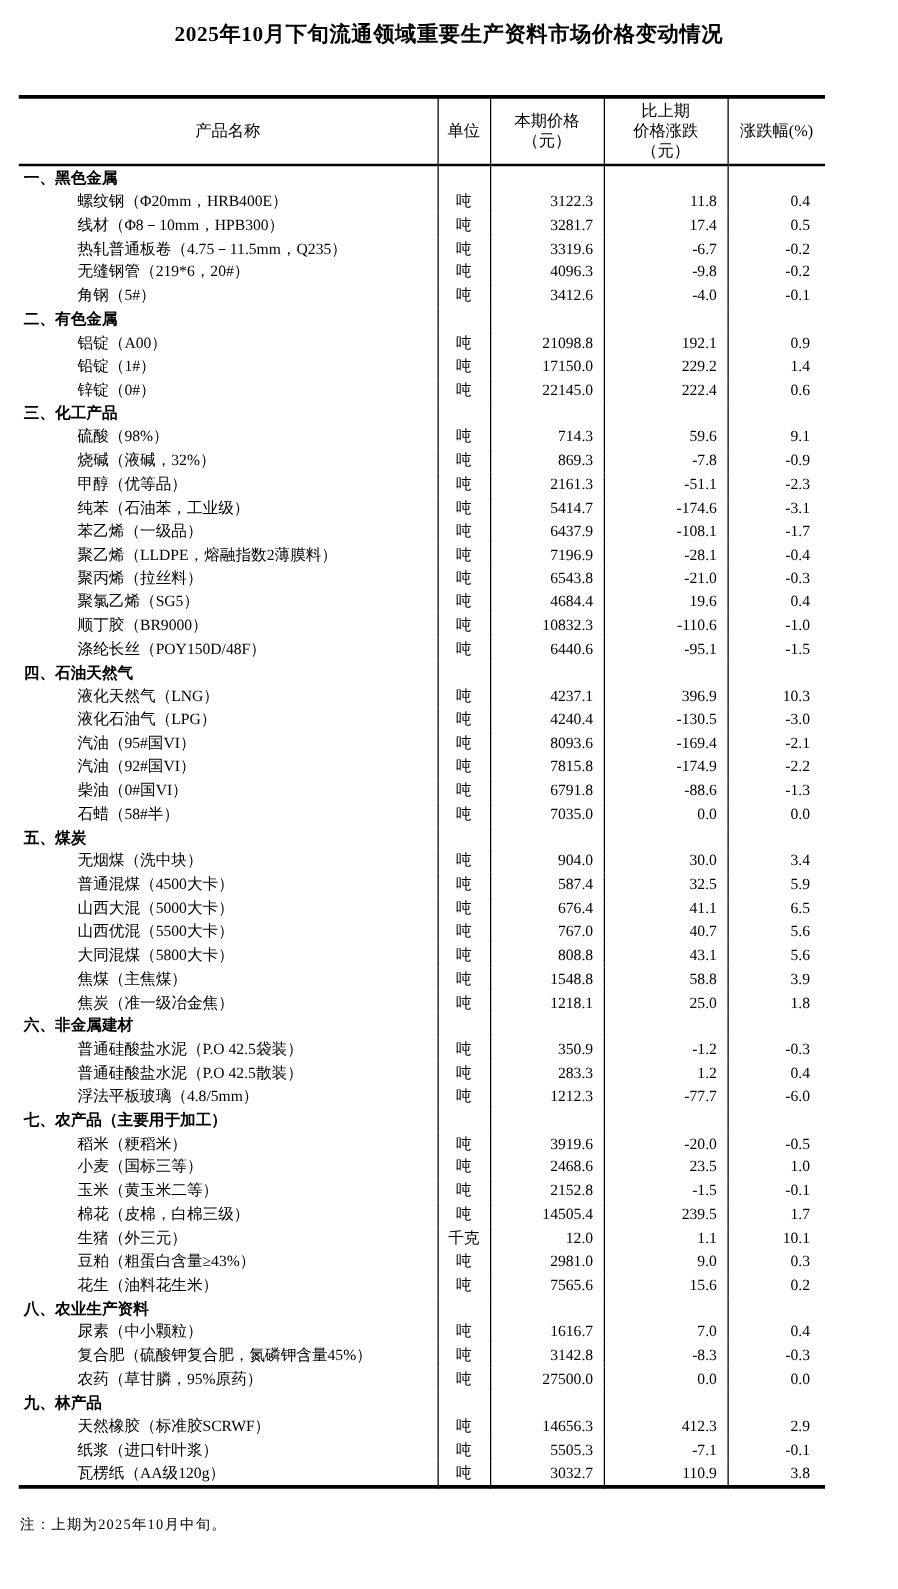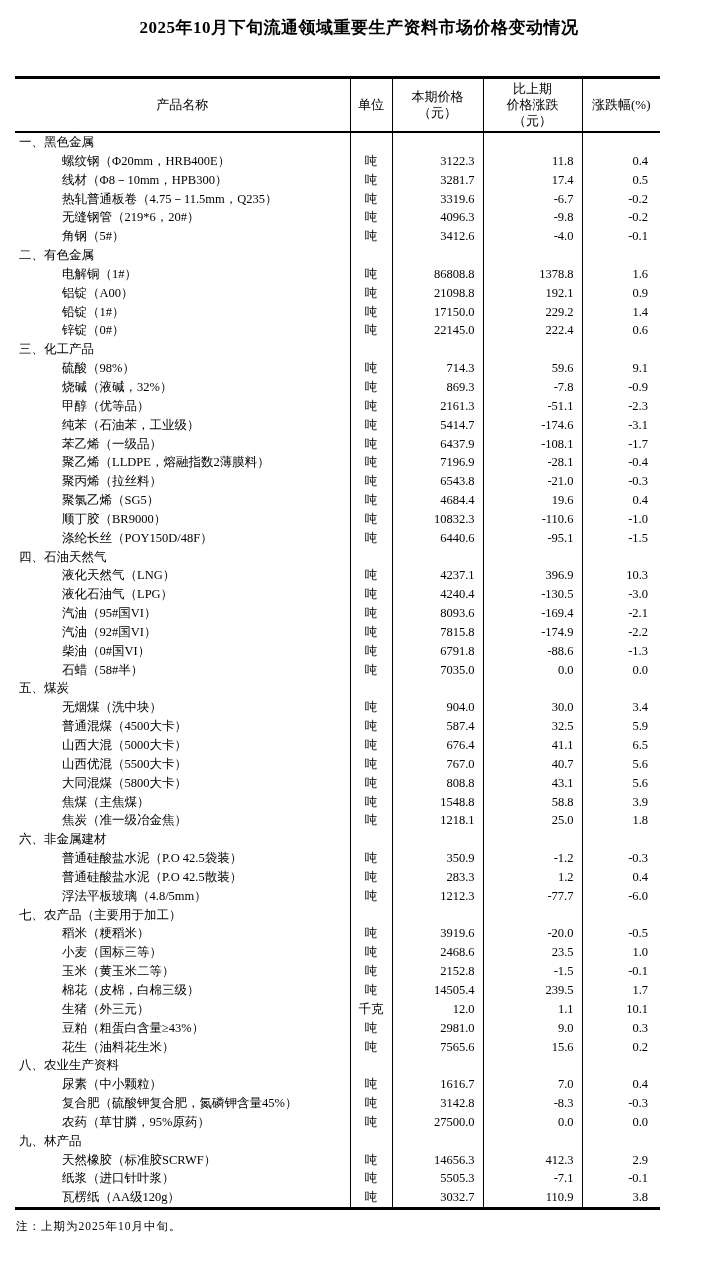--- a/index.html
+++ b/index.html
@@ -46,28 +46,28 @@
   tbody td {
     height: 18.85px;
     line-height: 18.85px;
     padding: 0;
     font-size: 12.5px;
     white-space: nowrap;
     overflow: hidden;
   }
   .sep { border-right: 1px solid #000; }
   td.name { text-align: left; padding-left: 47px; }
-  td.name.section { padding-left: 4px; font-weight: normal; }
+  td.name.section { padding-left: 4px; font-weight: bold; }
   td.unit { text-align: center; }
   td.price, td.change, td.pct { text-align: right; }
   td.price  { padding-right: 8px; }
   td.change { padding-right: 8px; }
   td.pct    { padding-right: 12px; }
   .note {
-    margin: 9px 0 0 16px;
+    margin: 21px 0 0 16px;
     font-size: 11.5px;
     letter-spacing: 1px;
   }
 </style>
 </head>
 <body>
 
 <div class="page">
   <div class="title">2025年10月下旬流通领域重要生产资料市场价格变动情况</div>
 
@@ -132,27 +132,20 @@
           <td class="pct">-0.1</td>
         </tr>
         <tr>
           <td class="name sep section">二、有色金属</td>
           <td class="unit sep section"></td>
           <td class="price sep section"></td>
           <td class="change sep section"></td>
           <td class="pct section"></td>
         </tr>
         <tr>
-          <td class="name sep">电解铜（1#）</td>
-          <td class="unit sep">吨</td>
-          <td class="price sep">86808.8</td>
-          <td class="change sep">1378.8</td>
-          <td class="pct">1.6</td>
-        </tr>
-        <tr>
           <td class="name sep">铝锭（A00）</td>
           <td class="unit sep">吨</td>
           <td class="price sep">21098.8</td>
           <td class="change sep">192.1</td>
           <td class="pct">0.9</td>
         </tr>
         <tr>
           <td class="name sep">铅锭（1#）</td>
           <td class="unit sep">吨</td>
           <td class="price sep">17150.0</td>

